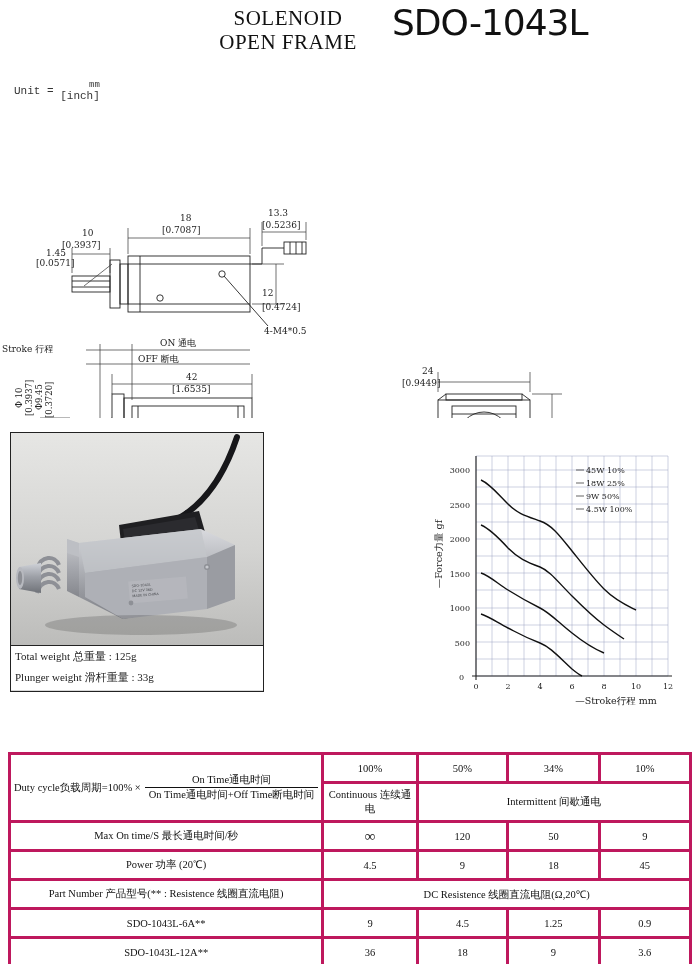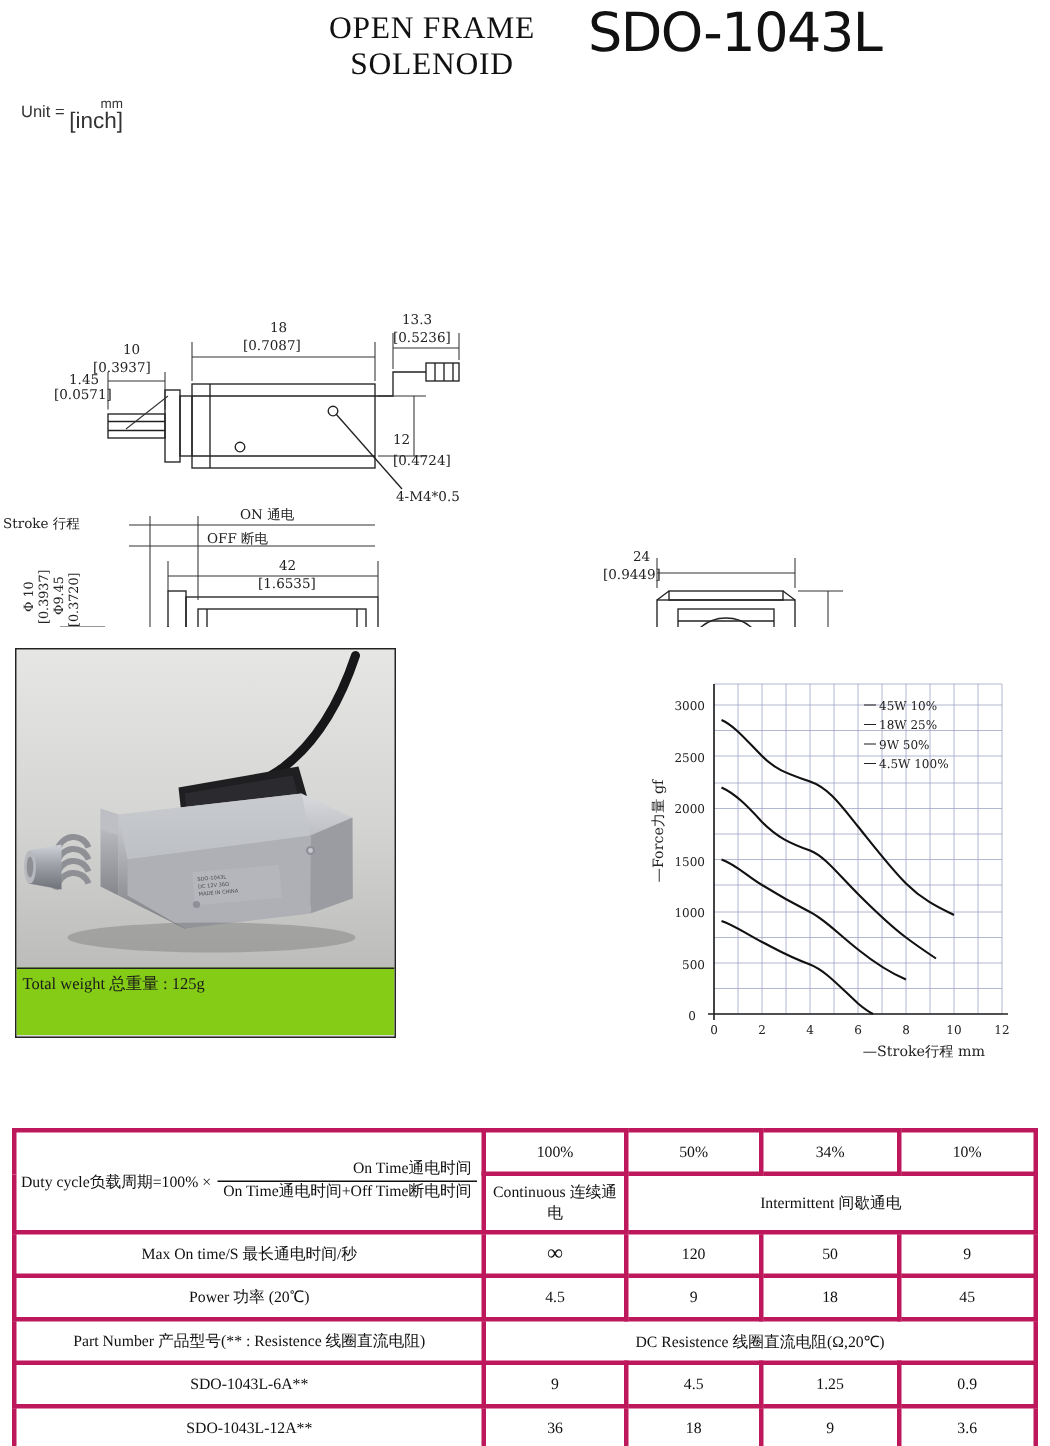--- a/index.html
+++ b/index.html
@@ -48,33 +48,33 @@
     font-family: "DejaVu Sans", sans-serif;
     font-size: 36px;
     letter-spacing: -1px;
     color: #111;
   }
 
   
   .unit-note {
     position: absolute;
     left: 14px;
-    top: 64px;
-    font-family: Liberation Sans, sans-serif;
+    top: 80px;
+    font-family: Liberation Mono, monospace;
     font-size: 11px;
     color: #333;
   }
   .unit-note .frac {
     display: inline-block;
     vertical-align: middle;
     text-align: right;
     line-height: 11px;
   }
   .unit-note .frac .top { display: block; font-size: 9px; }
-  .unit-note .frac .bot { display: block; font-size: 15px; }
+  .unit-note .frac .bot { display: block; font-size: 11px; }
 
   
   .drawing {
     position: absolute;
     left: 0;
     top: 88px;
     width: 700px;
     height: 330px;
   }
   .drawing svg { display: block; }
@@ -94,21 +94,21 @@
     position: absolute;
     left: 0; top: 0;
     width: 252px; height: 212px;
   }
   .weights {
     position: absolute;
     left: 0;
     top: 212px;
     width: 252px;
     height: 45px;
-    background: #84cc16;
+    background: #ffffff;
     border-top: 1px solid #222;
     font-family: "Liberation Serif", serif;
     font-size: 11px;
     line-height: 21px;
     padding-left: 4px;
     box-sizing: border-box;
   }
   .weights div { white-space: nowrap; }
 
   
@@ -153,43 +153,43 @@
   }
   .dutywrap {
     display: flex;
     align-items: center;
     justify-content: flex-end;
     gap: 4px;
     white-space: nowrap;
   }
   .fraction {
     display: inline-block;
-    text-align: right;
+    text-align: center;
     line-height: 1.15;
   }
   .fraction .num {
     display: block;
     border-bottom: 1px solid #111;
     padding: 0 4px 1px 4px;
   }
   .fraction .den {
     display: block;
     padding: 1px 4px 0 4px;
   }
   .infinity { font-size: 15px; line-height: 10px; }
 </style>
 </head>
 <body>
 
 <div class="page">
 
   <div class="header">
     <div class="title-left">
+      <div>SOLENOID</div>
       <div>OPEN FRAME</div>
-      <div>SOLENOID</div>
     </div>
     <div class="title-model">SDO-1043L</div>
   </div>
 
   <div class="unit-note">
     <span>Unit =</span>
     <span class="frac">
       <span class="top">mm</span>
       <span class="bot">[inch]</span>
     </span>
@@ -409,20 +409,21 @@
       </g>
 
       <path d="M8 134 L30 130 L30 160 L8 156 Z" fill="url(#plunger)"></path>
       <ellipse cx="9" cy="145" rx="4" ry="11" fill="#b7b9bf"></ellipse>
       <ellipse cx="9" cy="145" rx="2.2" ry="7" fill="#8d8f95"></ellipse>
 
       <ellipse cx="130" cy="192" rx="96" ry="10" fill="#000" opacity="0.16"></ellipse>
     </svg>
     <div class="weights">
       <div>Total weight 总重量 : 125g</div>
+      <div>Plunger weight 滑杆重量 : 33g</div>
     </div>
   </div>
 
   <div class="chart">
     <svg width="272" height="290" viewBox="0 0 272 290" xmlns="http://www.w3.org/2000/svg">
 
       <g stroke="#9aa0c0" stroke-width="0.5">
 
         <line x1="56" y1="32" x2="56" y2="252"></line>
         <line x1="72" y1="32" x2="72" y2="252"></line>

